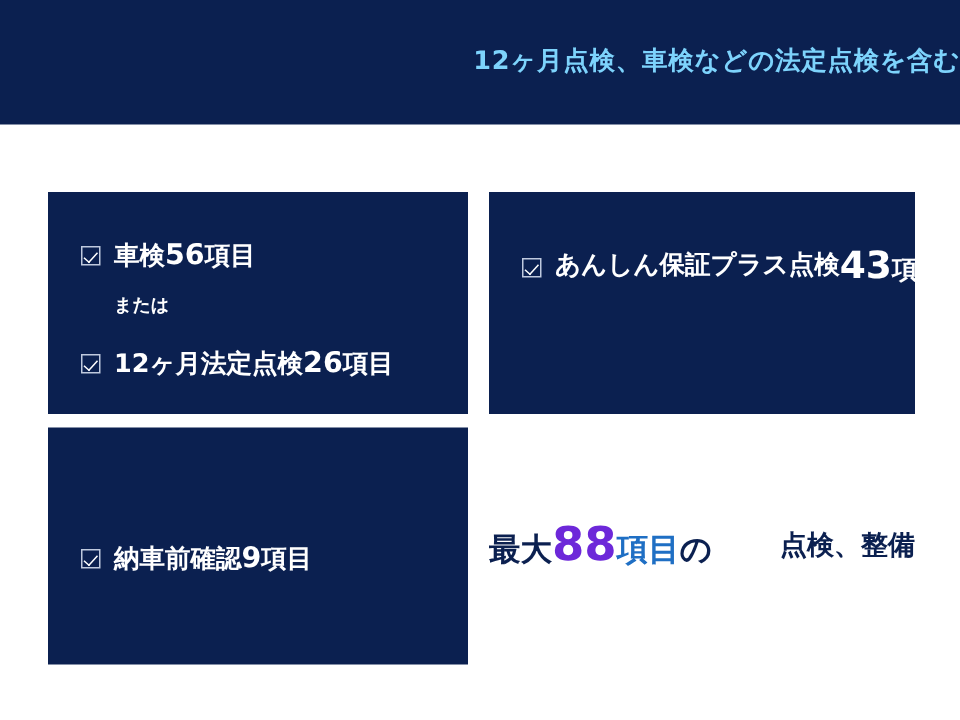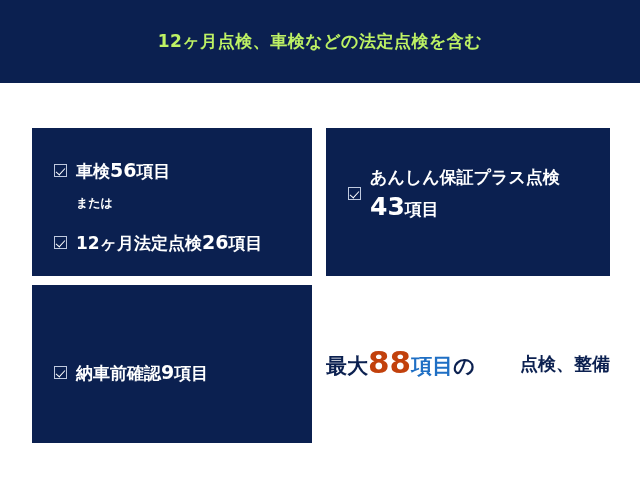--- a/index.html
+++ b/index.html
@@ -20,24 +20,24 @@
     background: #ffffff;
   }
   
   .header {
     position: absolute;
     left: 0;
     top: 0;
     width: 640px;
     height: 83px;
     background: #0b2050;
-    color: #bef264;
+    color: #7dd3fc;
     display: flex;
     flex-direction: column;
-    align-items: center;
+    align-items: flex-end;
     justify-content: center;
     box-sizing: border-box;
   }
   .header-line {
     font-size: 17px;
     font-weight: bold;
     line-height: 27px;
     letter-spacing: 0.5px;
     white-space: nowrap;
   }
@@ -115,21 +115,21 @@
     margin: 0 0 10px 22px;
     line-height: 20px;
   }
   
   .warranty-body {
     display: flex;
     align-items: center;
   }
   .warranty-lines {
     display: flex;
-    flex-direction: column;
+    flex-direction: row;
   }
   .warranty-l1 {
     font-size: 17px;
     font-weight: bold;
     line-height: 30px;
     white-space: nowrap;
   }
   .warranty-l2 {
     font-size: 17px;
     font-weight: bold;
@@ -155,21 +155,21 @@
   .summary-l1 {
     font-size: 21px;
     font-weight: bold;
     line-height: 34px;
     white-space: nowrap;
     display: flex;
     align-items: baseline;
   }
   .summary-l1 .big {
     font-size: 31px;
-    color: #c2410c;
+    color: #6d28d9;
     line-height: 34px;
   }
   .summary-l1 .mid {
     font-size: 21px;
     color: #1f6fc4;
   }
   .summary-l2 {
     font-size: 18px;
     font-weight: bold;
     line-height: 34px;

